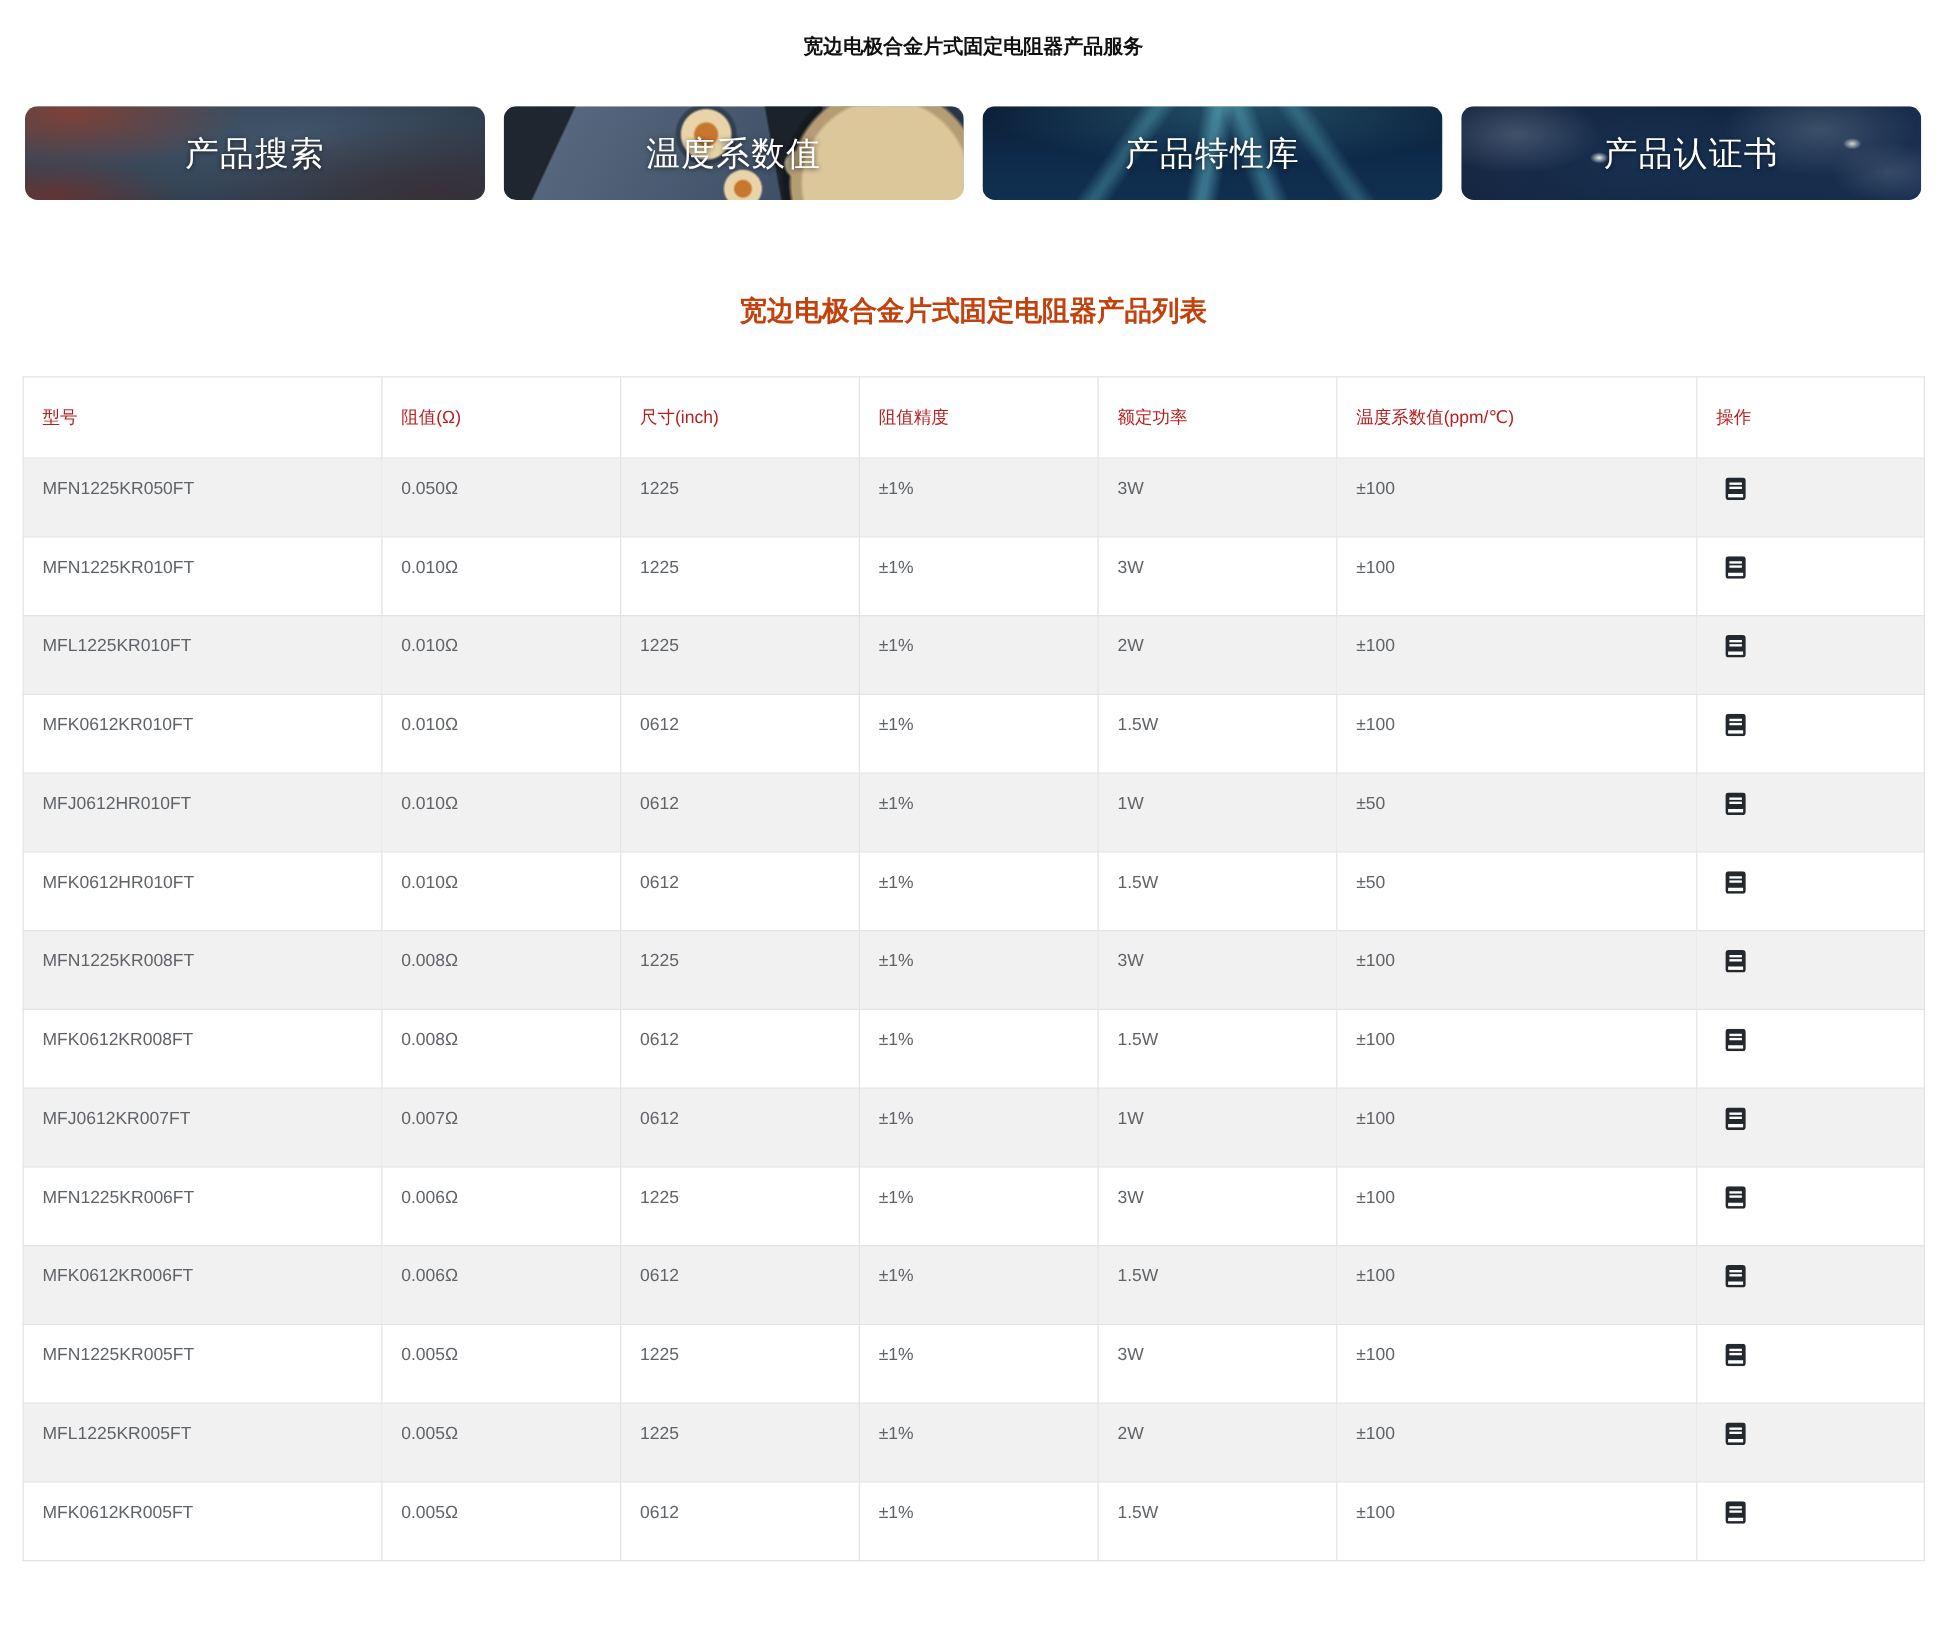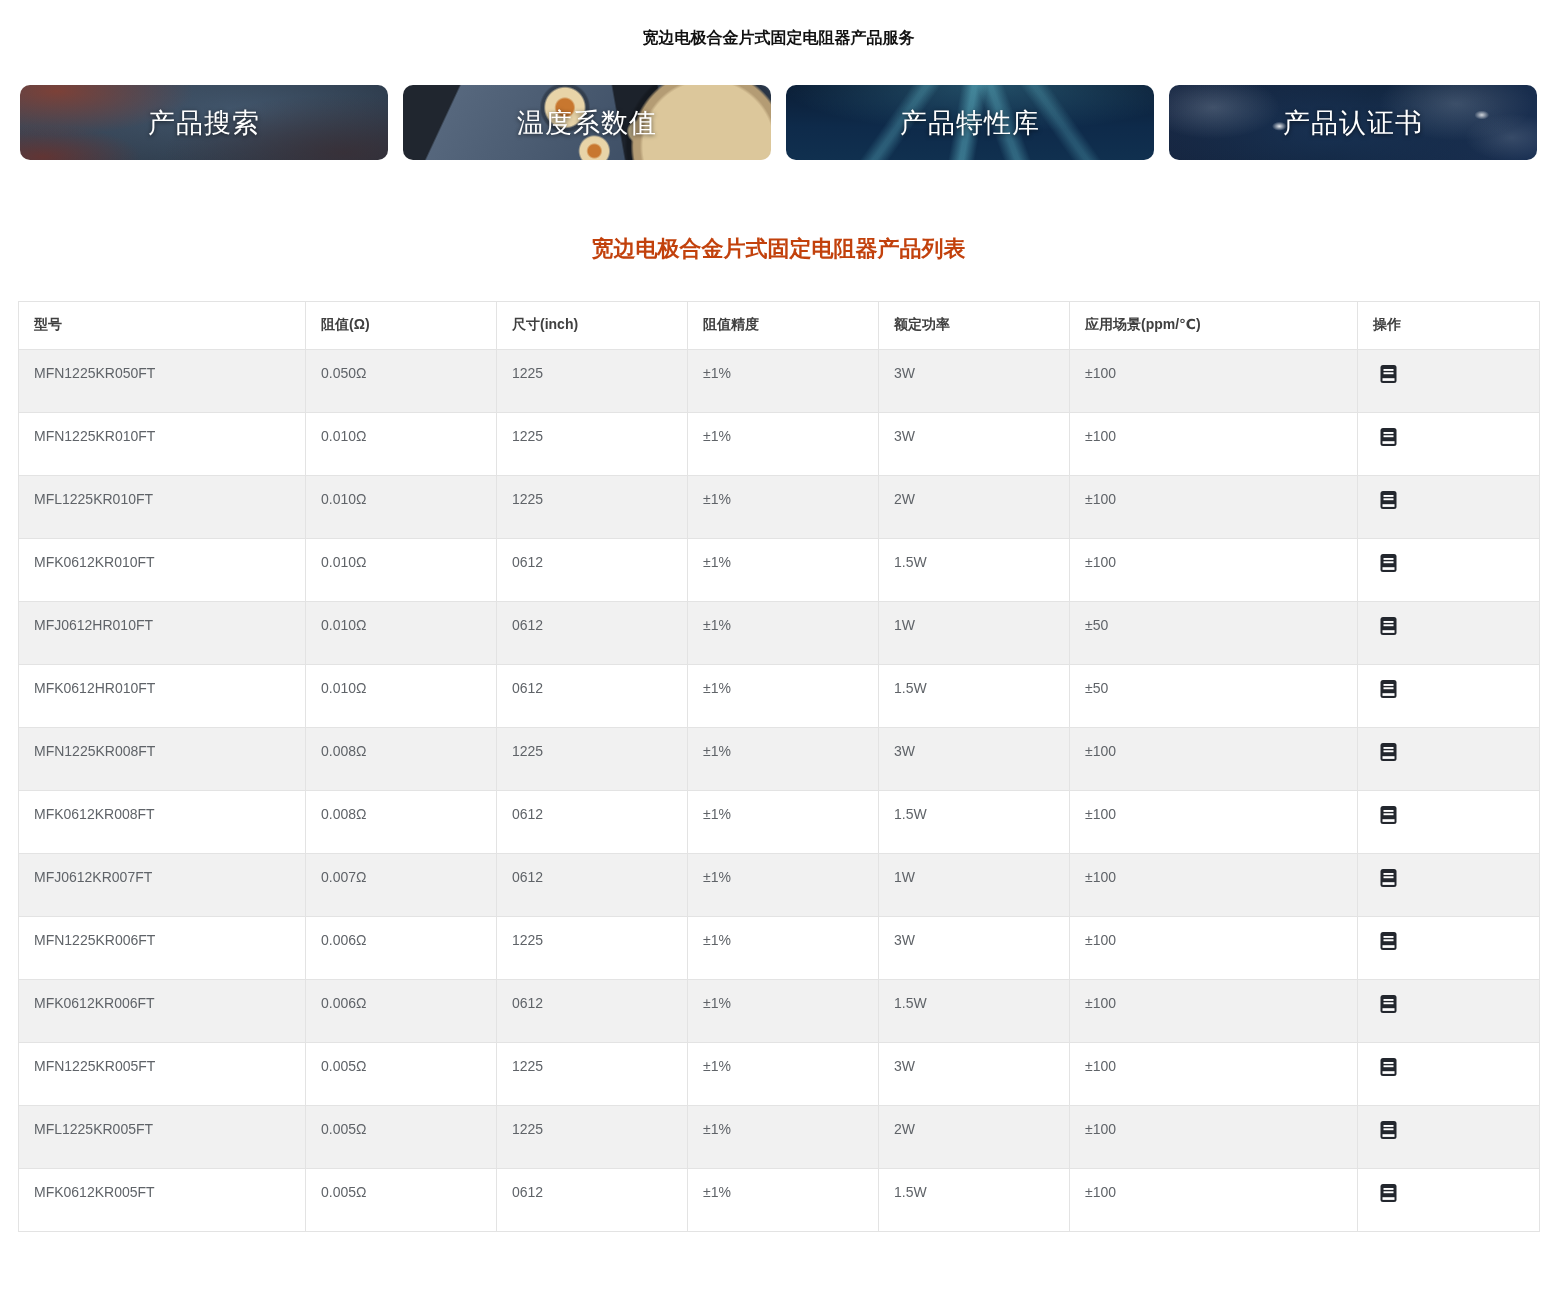--- a/index.html
+++ b/index.html
@@ -68,21 +68,21 @@
   }
 
   .product-table{
     width:100%;border-collapse:collapse;table-layout:fixed;margin-top:38px;
   }
   .product-table th,.product-table td{
     border:1px solid #e3e3e3;font-size:14px;text-align:left;box-sizing:border-box;
     overflow:hidden;white-space:nowrap;
   }
   .product-table th{
-    height:48px;padding:0 15px;color:#404040;font-weight:bold;background:#fff;vertical-align:middle;
+    height:65px;padding:0 15px;color:#b91c1c;font-weight:normal;background:#fff;vertical-align:middle;
   }
   .product-table td{
     height:63px;padding:15px 15px 0;color:#5f6368;vertical-align:top;
   }
   .product-table tbody tr:nth-child(odd){background:#f1f1f1;}
   .product-table tbody tr:nth-child(even){background:#ffffff;}
 
   .action-icon{display:inline-block;margin-left:7px;line-height:0;cursor:pointer;}
 </style>
 </head>
@@ -119,21 +119,21 @@
         <col style="width:288px">
       <col style="width:182px">
     </colgroup>
     <thead>
       <tr>
           <th>型号</th>
           <th>阻值(Ω)</th>
           <th>尺寸(inch)</th>
           <th>阻值精度</th>
           <th>额定功率</th>
-          <th>应用场景(ppm/℃)</th>
+          <th>温度系数值(ppm/℃)</th>
           <th>操作</th>
         </tr>
     </thead>
     <tbody>
         <tr>
           <td>MFN1225KR050FT</td>
           <td>0.050Ω</td>
           <td>1225</td>
           <td>±1%</td>
           <td>3W</td>

